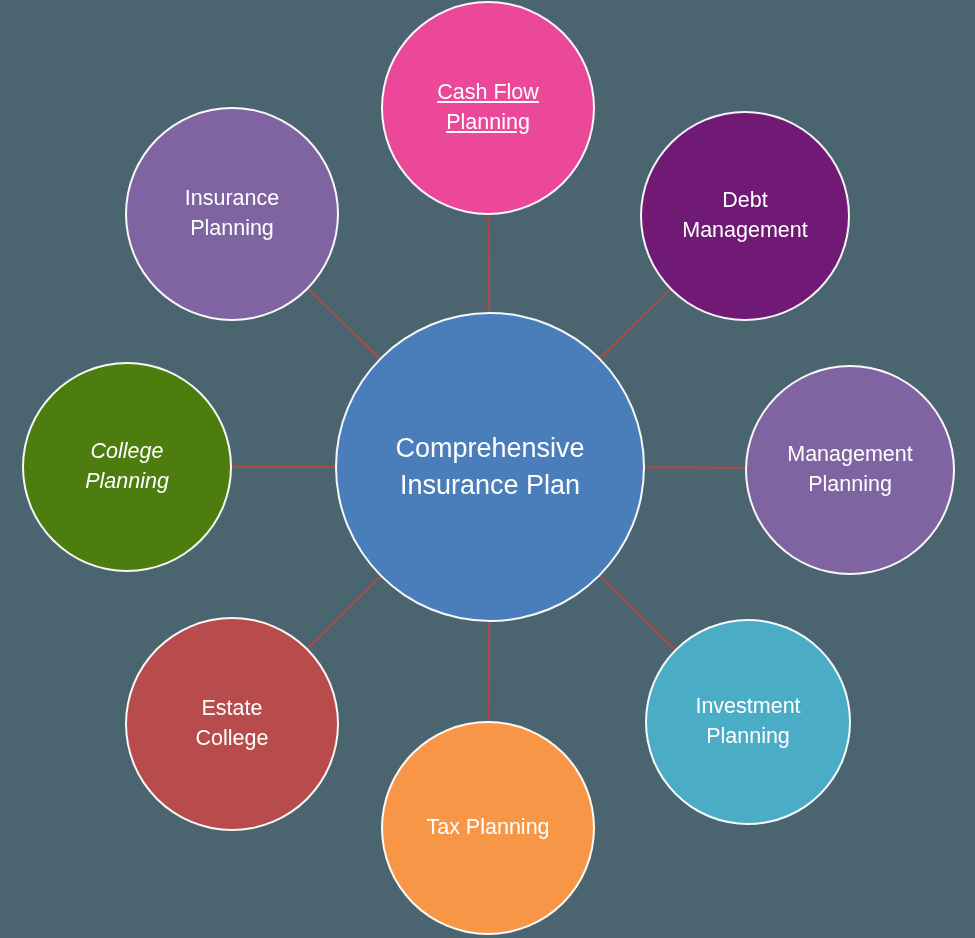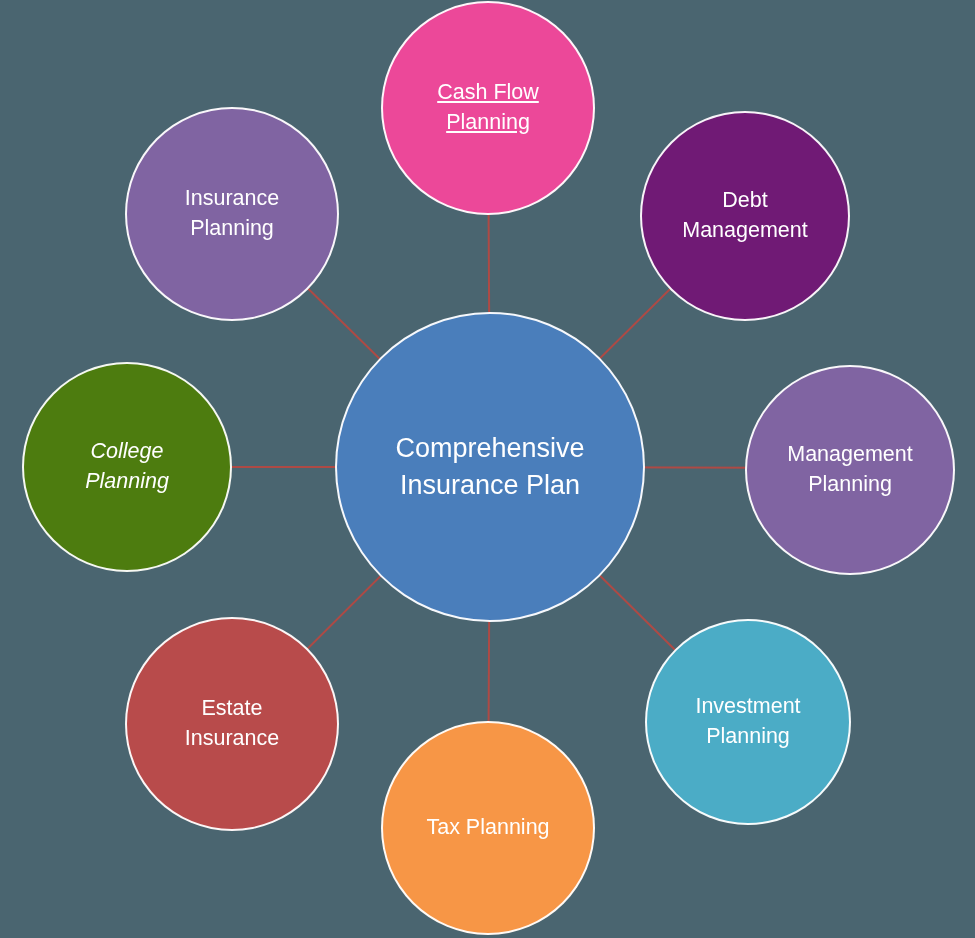--- a/index.html
+++ b/index.html
@@ -96,21 +96,21 @@
     <span class="label">Investment
 Planning</span>
   </div>
 
   <div id="node-tax" class="node outer" style="background-color: rgb(247, 150, 70);">
     <span class="label">Tax Planning</span>
   </div>
 
   <div id="node-estate" class="node outer" style="background-color: rgb(184, 75, 75);">
     <span class="label">Estate
-Insurance</span>
+College</span>
   </div>
 
   <div id="node-college" class="node outer" style="background-color: #4d7c0f; font-style: italic;">
     <span class="label">College
 Planning</span>
   </div>
 
   <div id="node-retirement" class="node outer" style="background-color: rgb(128, 100, 162);">
     <span class="label">Insurance
 Planning</span>

